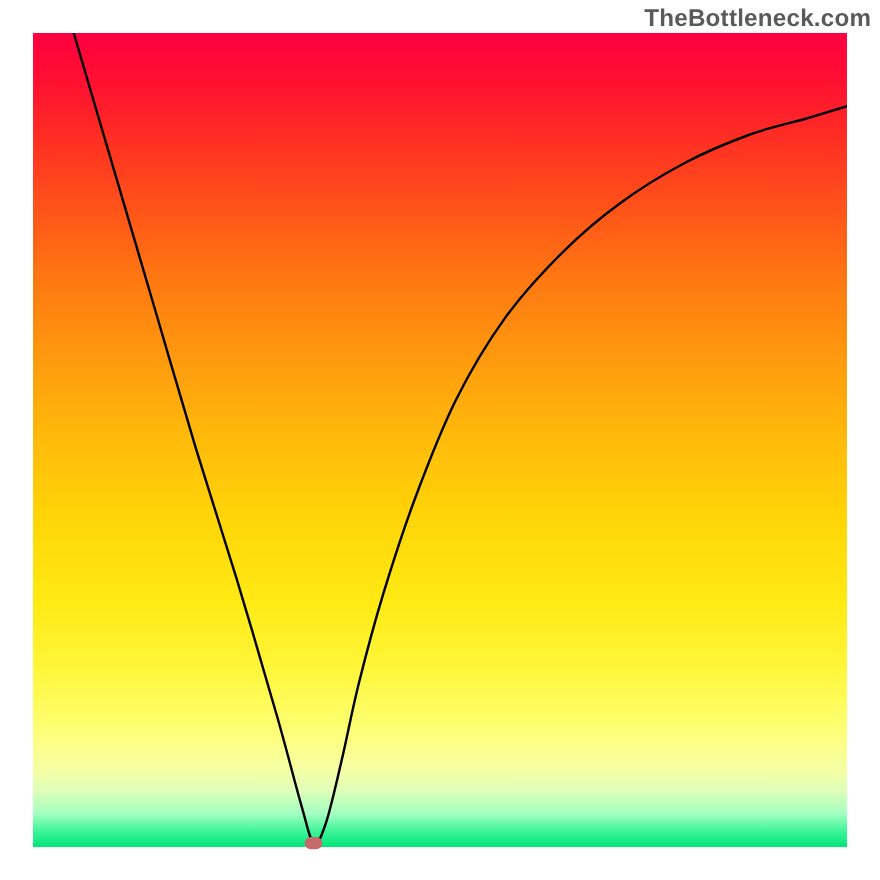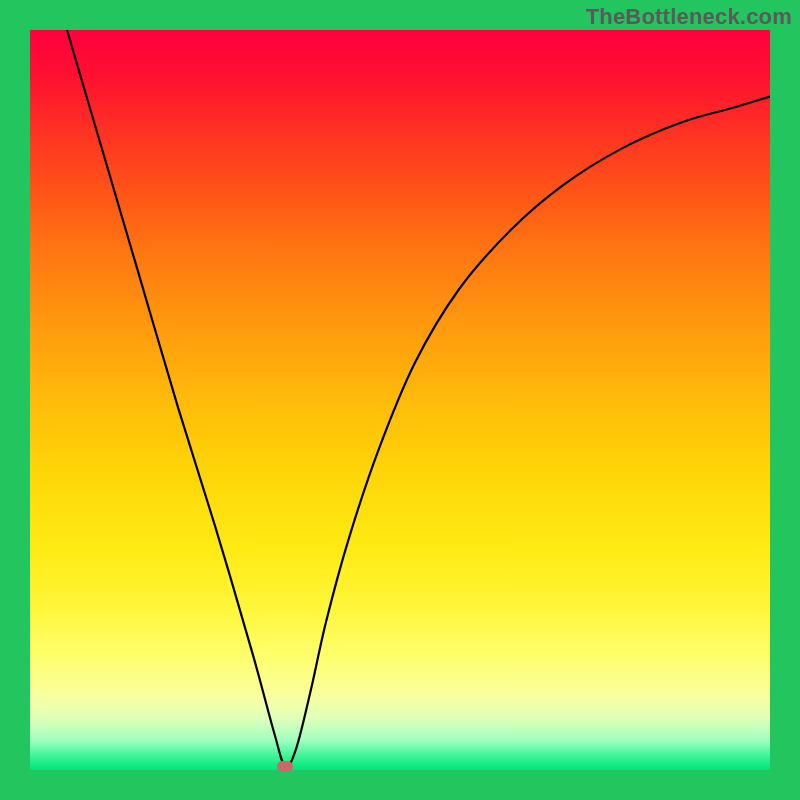--- a/index.html
+++ b/index.html
@@ -7,21 +7,21 @@
     padding: 0;
     width: 800px;
     height: 800px;
     background: #000;
     overflow: hidden;
   }
   .frame {
     position: relative;
     width: 800px;
     height: 800px;
-    background: #22c55e;
+    background: #ffffff;
   }
   .plot-area {
     position: absolute;
     left: 30px;
     top: 30px;
     width: 740px;
     height: 740px;
     background: linear-gradient(to bottom,
       #ff0040 0%,
       #ff1030 6%,

